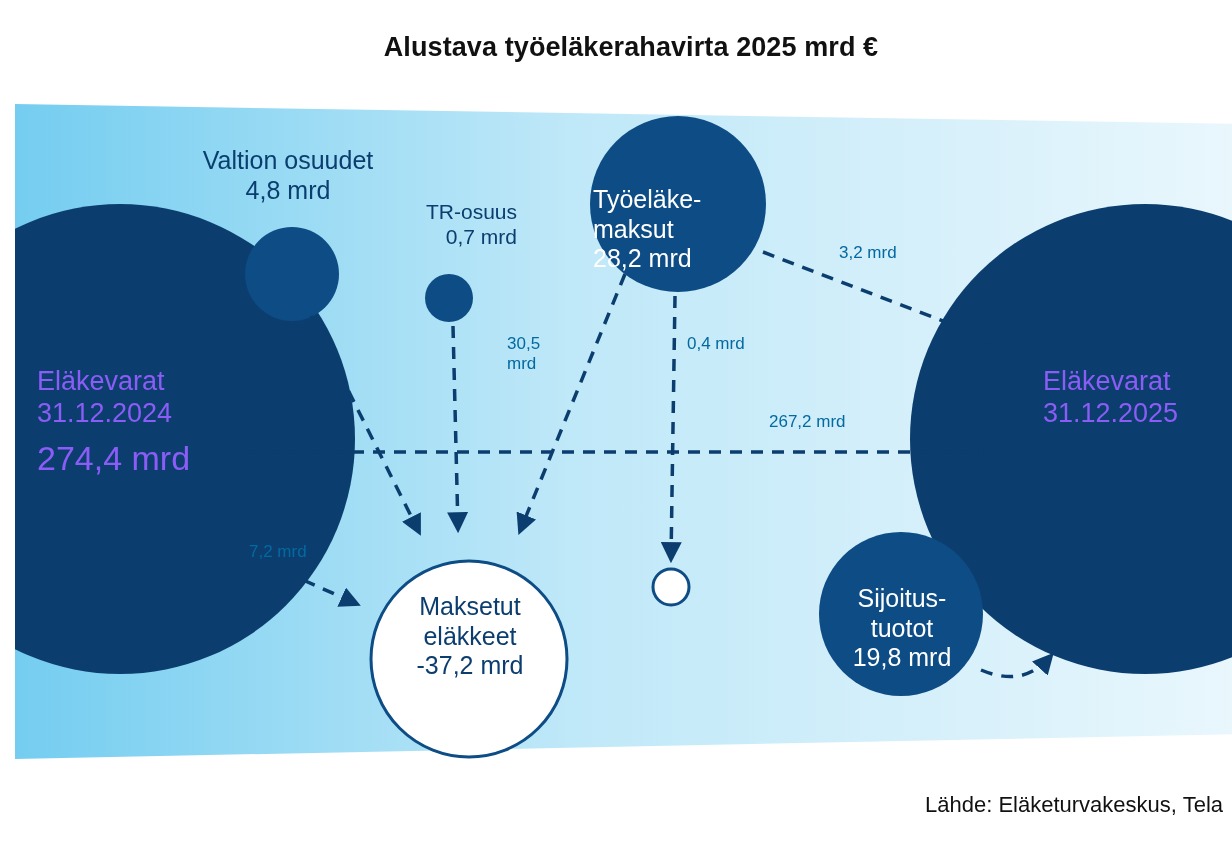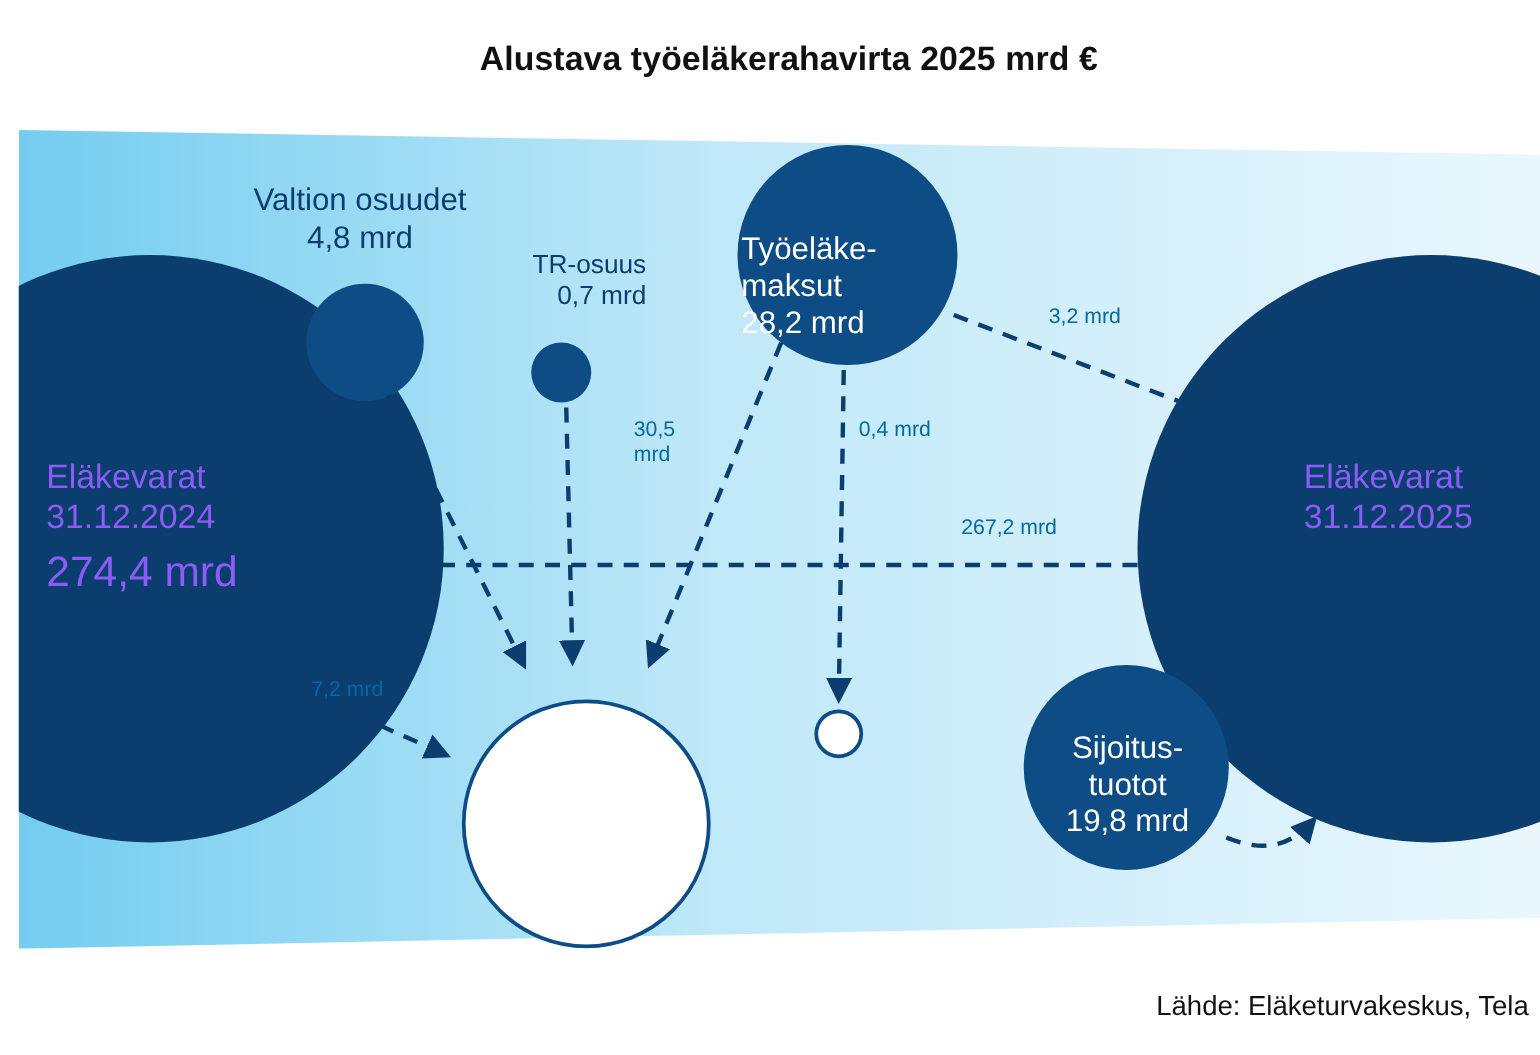--- a/index.html
+++ b/index.html
@@ -126,20 +126,23 @@
   <div class="node-label" style="left:148px; top:146px; font-size:25px; text-align:center; width:250px;">Valtion osuudet
 4,8 mrd</div>
 
   <div class="node-label" style="left:372px; top:200px; font-size:21px; text-align:right; width:130px;">TR-osuus
 0,7 mrd</div>
 
   <div class="node-label white-label" style="left:578px; top:162px; font-size:25px; text-align:left; width:170px; font-weight:normal; color:#ffffff;margin-top:23px;">Työeläke-
 maksut
 28,2 mrd</div>
 
+  <div class="node-label" style="left:370px; top:592px; font-size:25px; text-align:center; width:170px;">Maksetut
+eläkkeet
+-37,2 mrd</div>
 
 
   <div class="node-label" style="left:806px; top:584px; font-size:25px; text-align:center; width:162px; color:#ffffff;">Sijoitus-
 tuotot
 19,8 mrd</div>
 
   <div class="flow-label" style="left:824px; top:243px;">3,2 mrd</div>
   <div class="flow-label" style="left:492px; top:334px;">30,5
 mrd</div>
   <div class="flow-label" style="left:672px; top:334px;">0,4 mrd</div>

